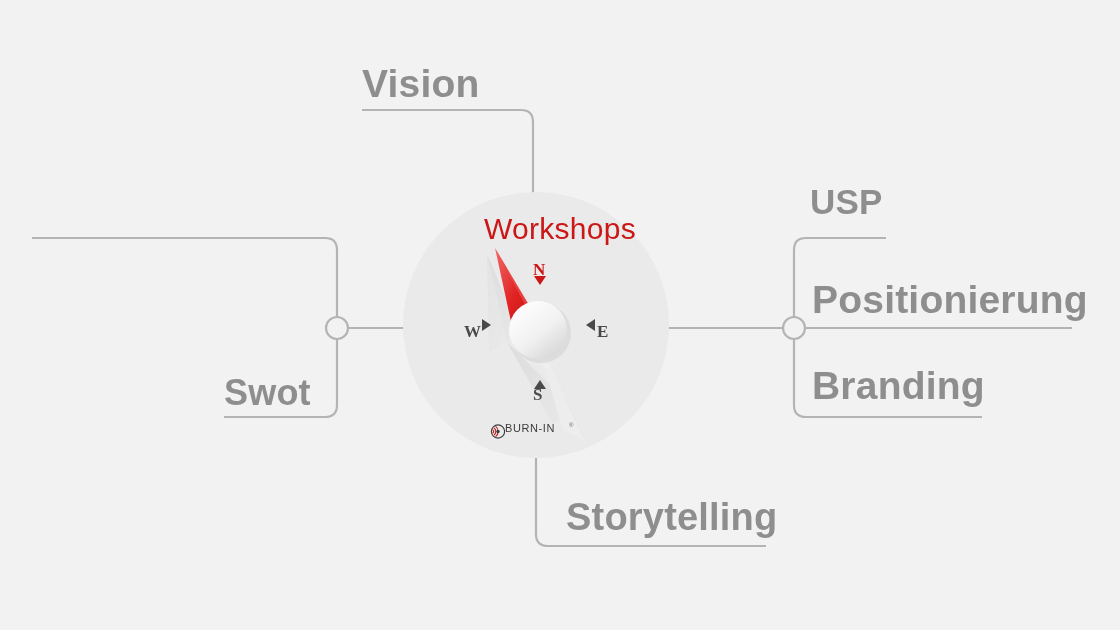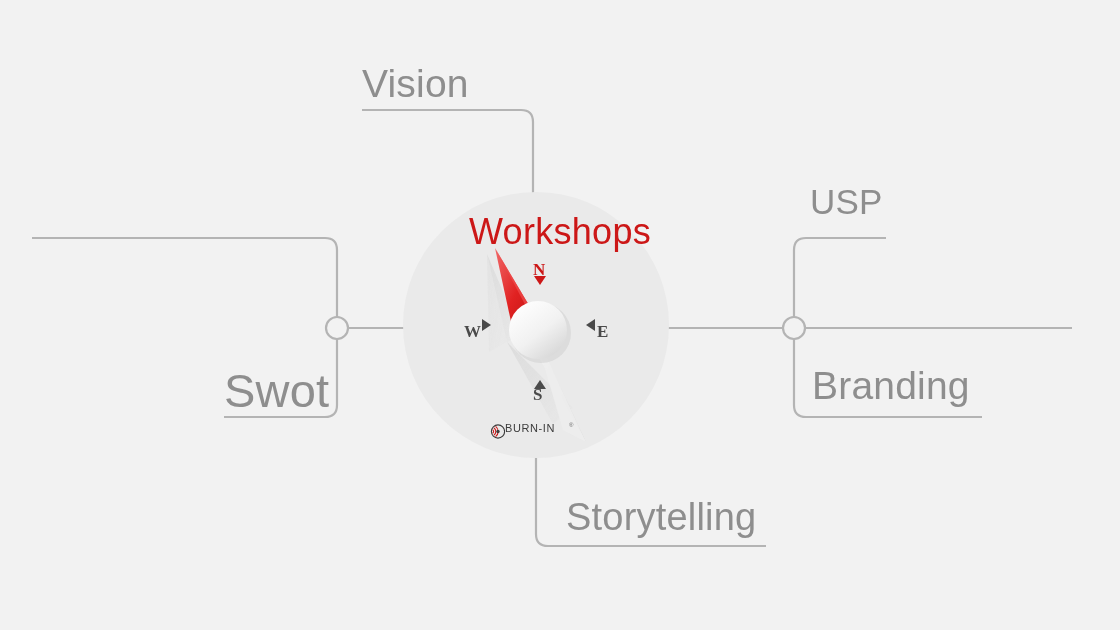--- a/index.html
+++ b/index.html
@@ -63,41 +63,41 @@
     left: 0; top: 0;
     width: 266px;
     height: 266px;
   }
 
   
   .branch-label {
     position: absolute;
     color: #8e8e8e;
     font-family: "Liberation Sans", sans-serif;
-    font-weight: 400;
+    font-weight: 700;
     white-space: nowrap;
     letter-spacing: 0.2px;
     line-height: 1;
   }
   .lbl-vision       { left: 362px;  top: 64px;   font-size: 39px; }
   .lbl-markt        { left: 32px;   top: 190px;  font-size: 39px; }
-  .lbl-swot         { left: 224px;  top: 367px;  font-size: 47px; }
+  .lbl-swot         { left: 224px;  top: 375px;  font-size: 36px; }
   .lbl-usp          { left: 810px;  top: 184px;  font-size: 35px; }
   .lbl-positionierung { left: 812px; top: 280px; font-size: 39px; }
   .lbl-branding     { left: 812px;  top: 366px;  font-size: 39px; }
   .lbl-storytelling { left: 566px;  top: 498px;  font-size: 38px; }
 
   #workshops-label {
     position: absolute;
     left: 0;
     top: 214px;
     width: 1120px;
     text-align: center;
     color: #cc1717;
-    font-size: 36px;
+    font-size: 30px;
     font-weight: 400;
     font-family: "Liberation Sans", sans-serif;
     letter-spacing: 0.3px;
     line-height: 1;
   }
 
   
   .cardinal {
     position: absolute;
     font-family: "Liberation Serif", serif;
@@ -241,18 +241,19 @@
     <span id="brand-tm">®</span>
   </div>
 
   <div class="branch-label lbl-vision">Vision</div>
 
 
   <div class="branch-label lbl-swot">Swot</div>
 
   <div class="branch-label lbl-usp">USP</div>
 
+  <div class="branch-label lbl-positionierung">Positionierung</div>
 
   <div class="branch-label lbl-branding">Branding</div>
 
   <div class="branch-label lbl-storytelling">Storytelling</div>
 
 </div>
 
 </body></html>

